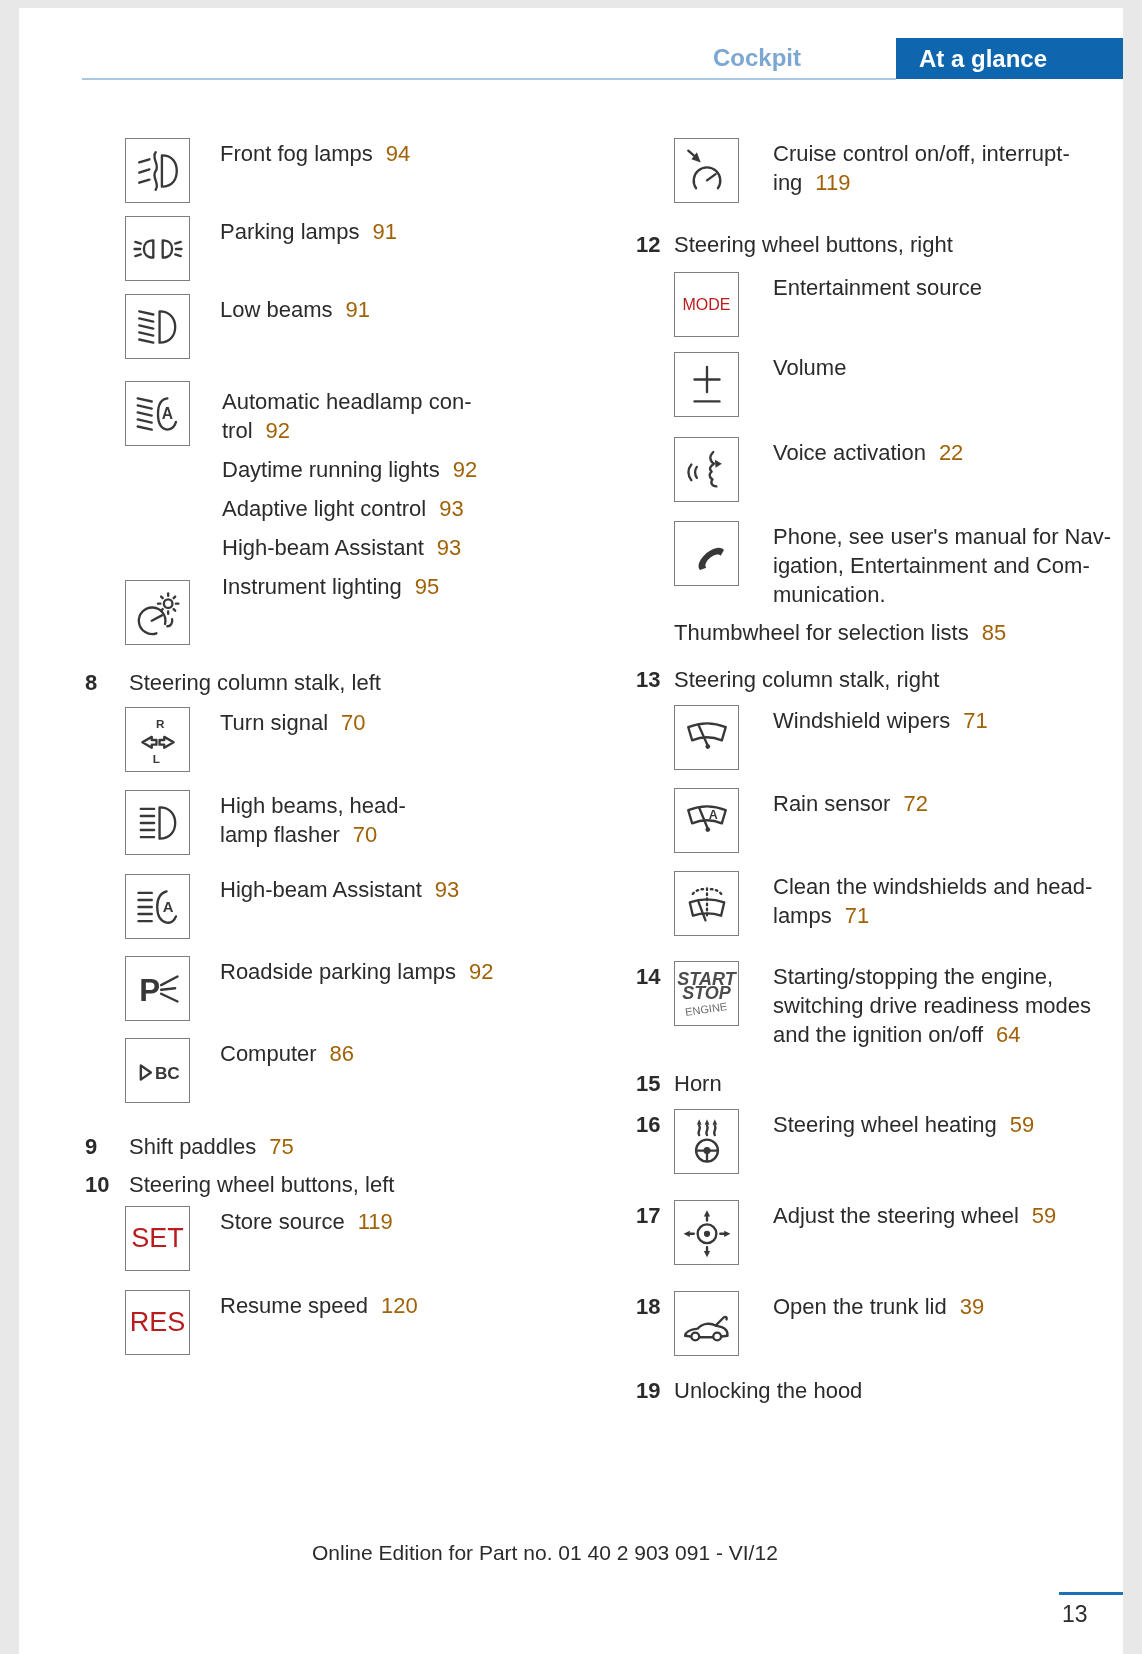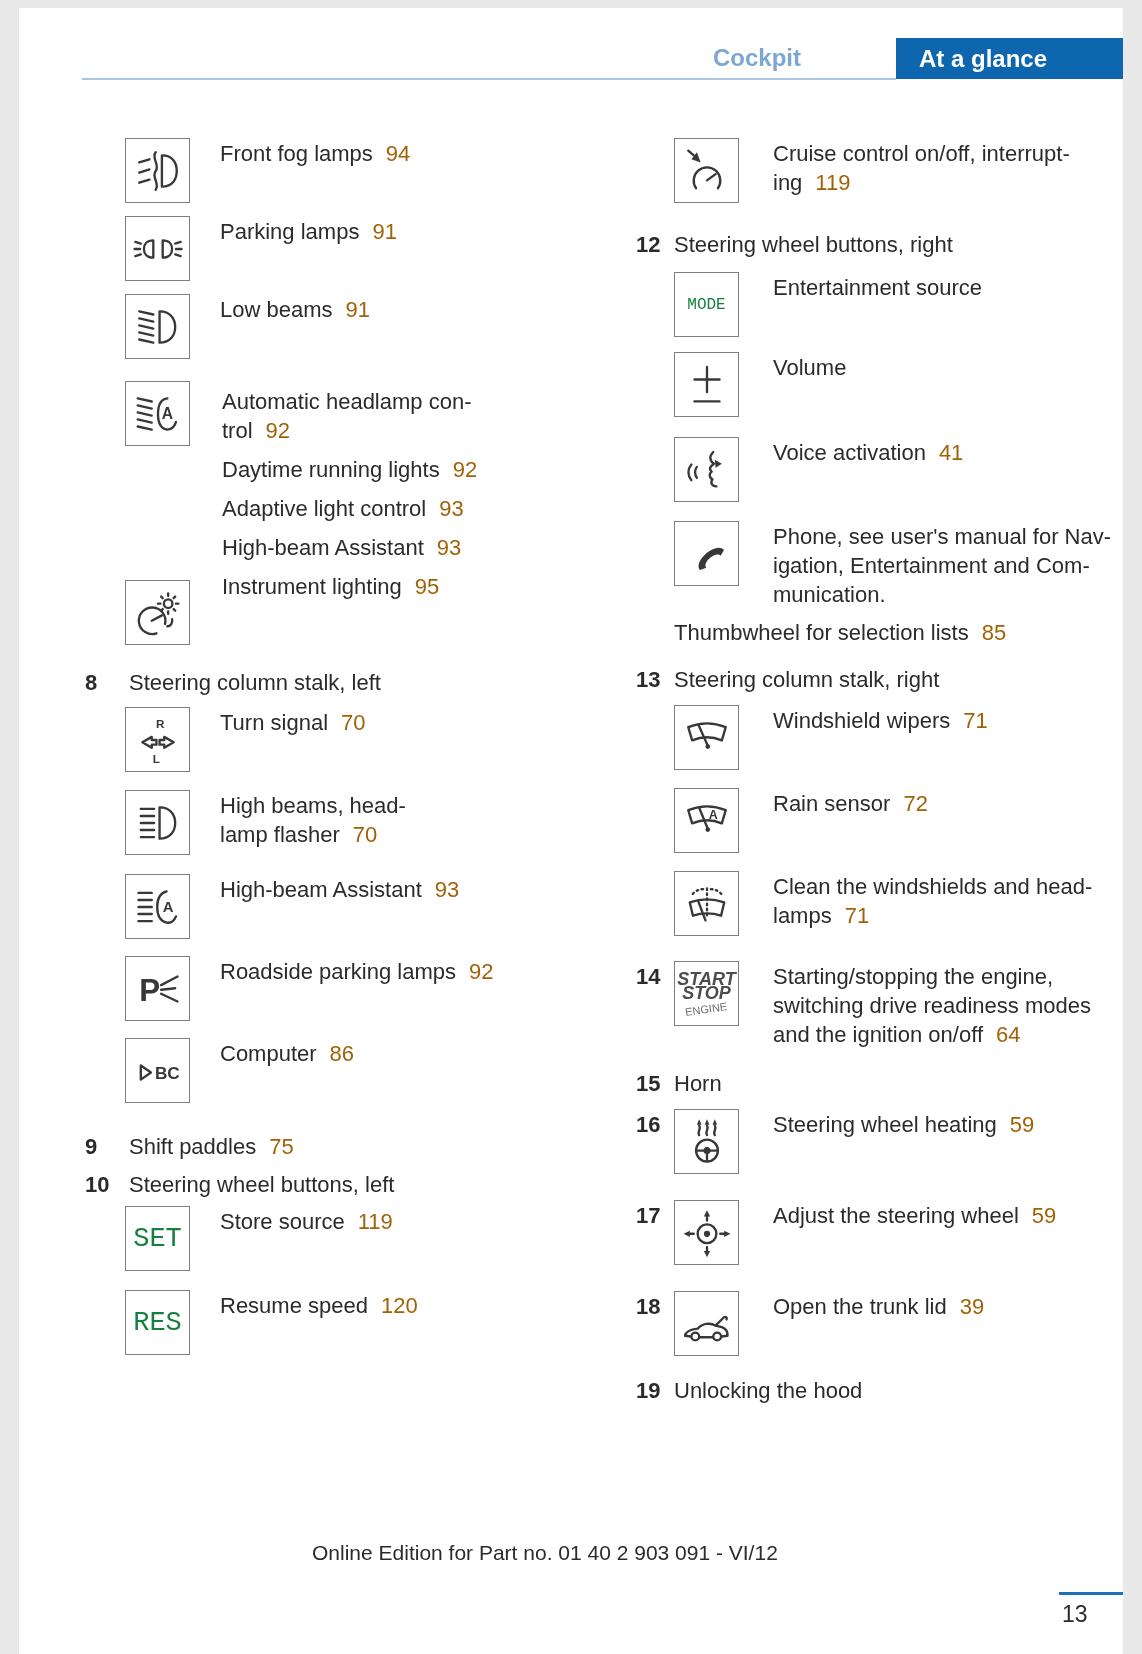--- a/index.html
+++ b/index.html
@@ -18,21 +18,21 @@
   .col-l .irow{padding-left:40px;}
   .col-r .irow{padding-left:38px;}
   .col-r .irow.numbered{padding-left:0;}
   .iconbox{width:65px;height:65px;border:1px solid #7e7e7e;box-sizing:border-box;flex:none;
            display:flex;align-items:center;justify-content:center;background:#fff;}
   .iconbox svg{width:50px;height:50px;}
   .iconbox svg path,.iconbox svg line,.iconbox svg circle{fill:none;stroke:#383838;stroke-width:3;stroke-linecap:round;stroke-linejoin:round;}
   .iconbox svg .f{fill:#383838;stroke:none;}
   .iconbox svg .d{stroke-dasharray:2 4.5;}
   .iconbox svg text{fill:#383838;stroke:none;font-family:"Liberation Sans",sans-serif;font-weight:bold;}
-  .icon-text{font-size:27px;color:#15803d;letter-spacing:0;font-family:Liberation Mono, monospace;}
+  .icon-text{font-size:27px;color:#b91c1c;letter-spacing:0;}
   .icon-text.small{font-size:16px;}
   .ss{display:flex;flex-direction:column;align-items:center;line-height:14px;color:#4c4c4c;}
   .ss b{font-size:18px;font-style:italic;}
   .ss i{font-size:11px;font-style:normal;color:#6a6a6a;transform:rotate(-8deg);margin-top:2px;}
   .lbl{line-height:29px;padding-top:1px;hyphens:manual;}
   .col-l .lbl{margin-left:30px;max-width:317px;}
   .col-r .lbl{margin-left:34px;max-width:355px;}
   .col-l .lbl.narrow{max-width:200px;}
   .ref{color:#a16207;margin-left:13px;}
   .ref:empty{display:none;}
@@ -282,21 +282,21 @@
 
     <div class="irow" style="margin-bottom:19px">
       <span class="iconbox">
         <svg viewBox="0 0 64 64">
             <path d="M12 25 C7 31 7 39 12 45"></path>
             <path d="M19 28 C16 32 16 38 19 42"></path>
             <path d="M40 9 C34 15 36 21 41 24 C36 27 34 31 38 34 C34 37 35 42 39 44 C36 48 38 53 44 53"></path>
             <path class="f" d="M42 19 L51 24 L43 29 Z"></path>
           </svg>
       </span>
-      <div class="lbl"><span>Voice activation</span><span class="ref">41</span></div>
+      <div class="lbl"><span>Voice activation</span><span class="ref">22</span></div>
     </div>
 
     <div class="irow" style="margin-bottom:9px">
       <span class="iconbox">
         <svg viewBox="0 0 64 64">
             <g transform="rotate(-40 32 32)">
               <path class="f" d="M12 42 C12 27 52 27 52 42 L44 45 C44 36 20 36 20 45 Z"></path>
             </g>
           </svg>
       </span>

